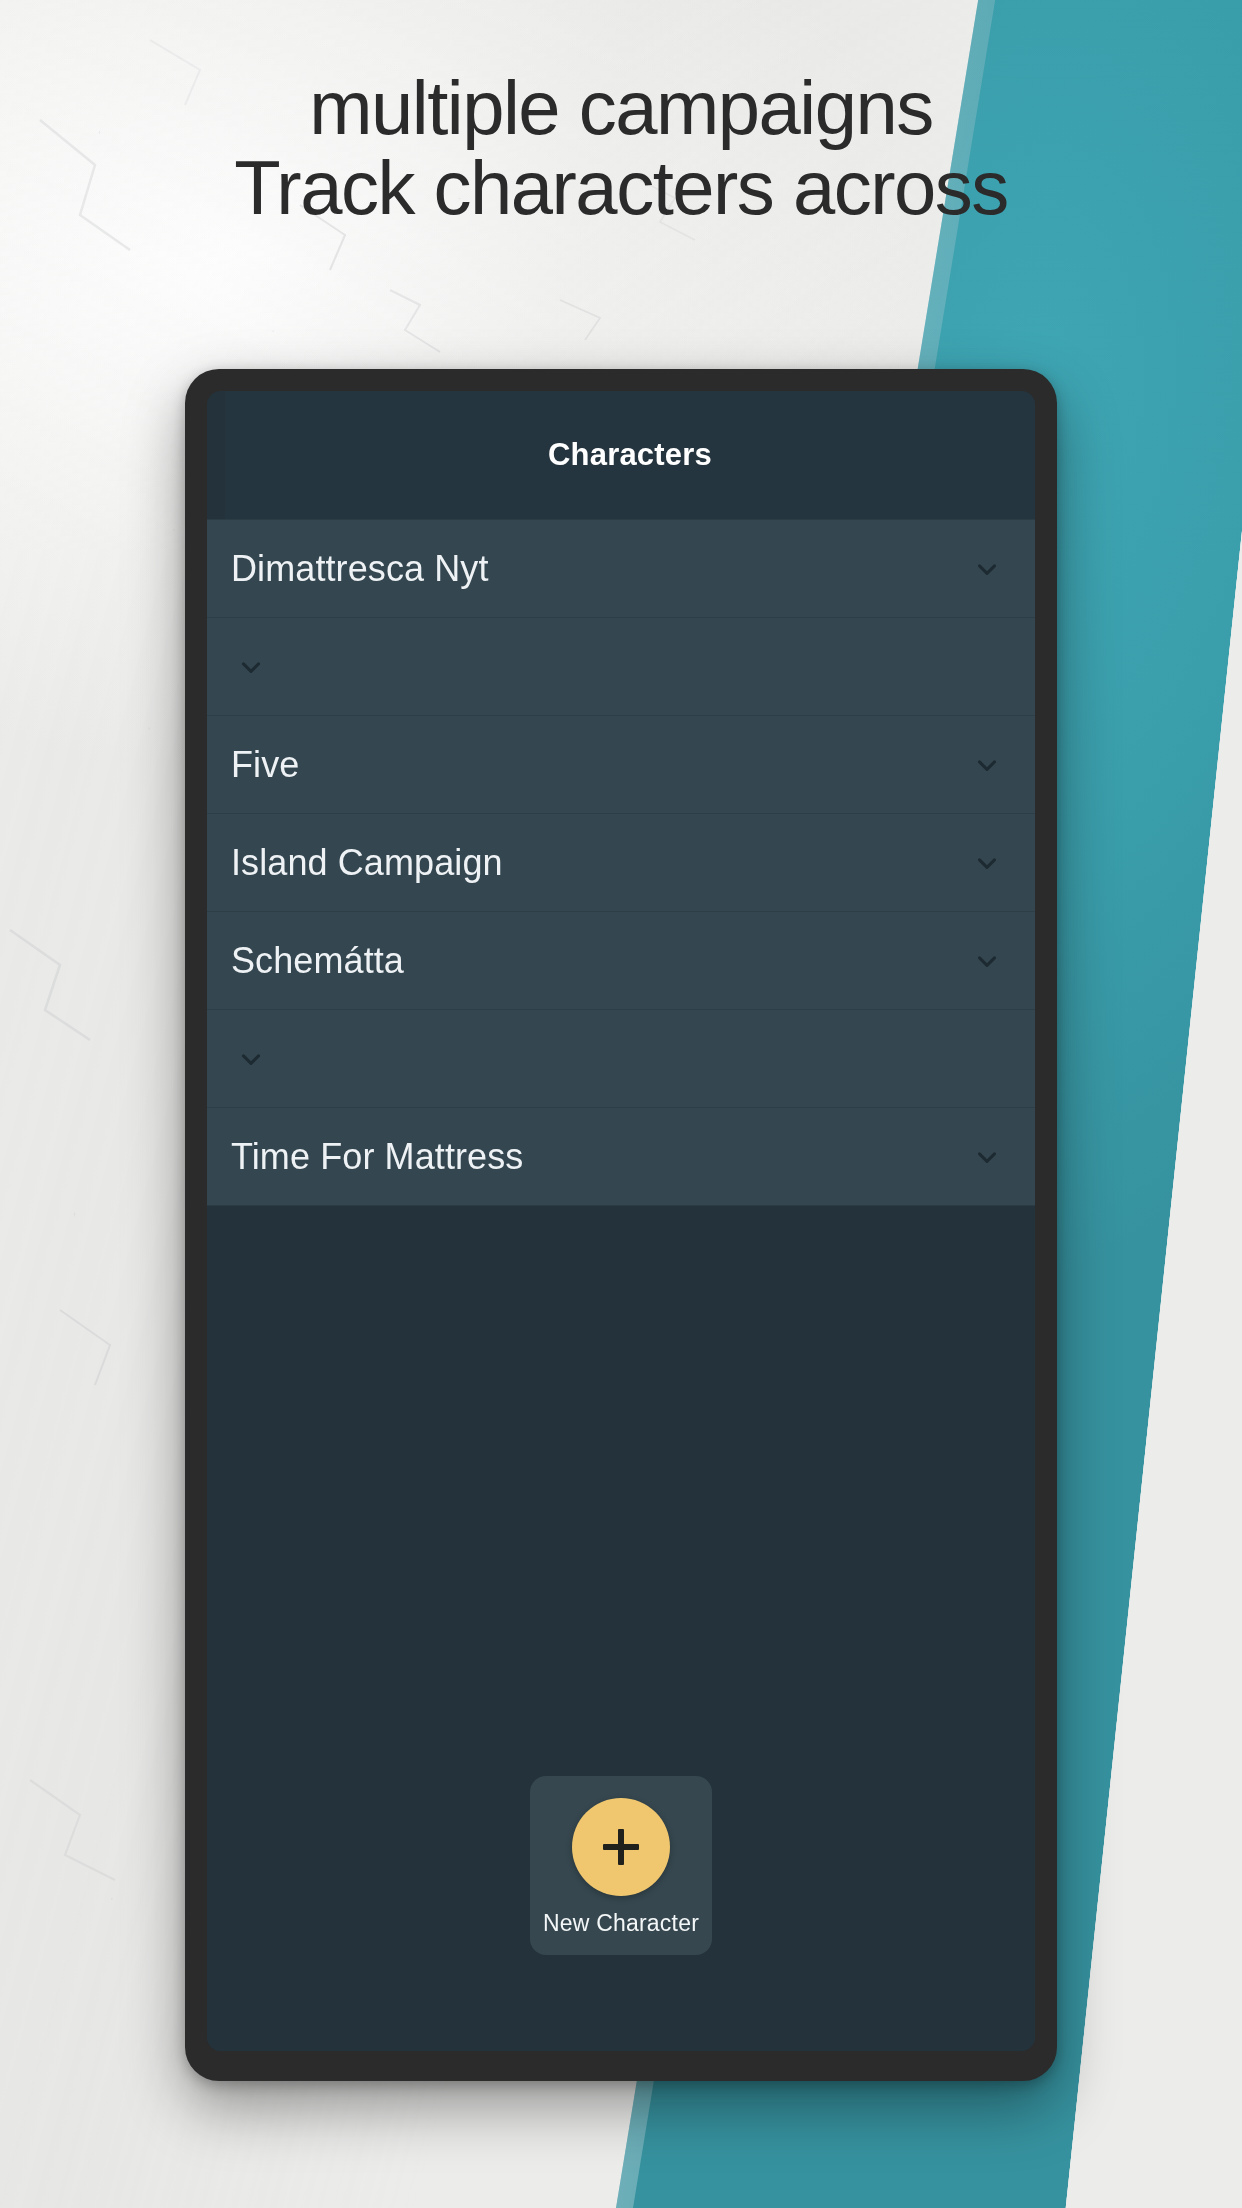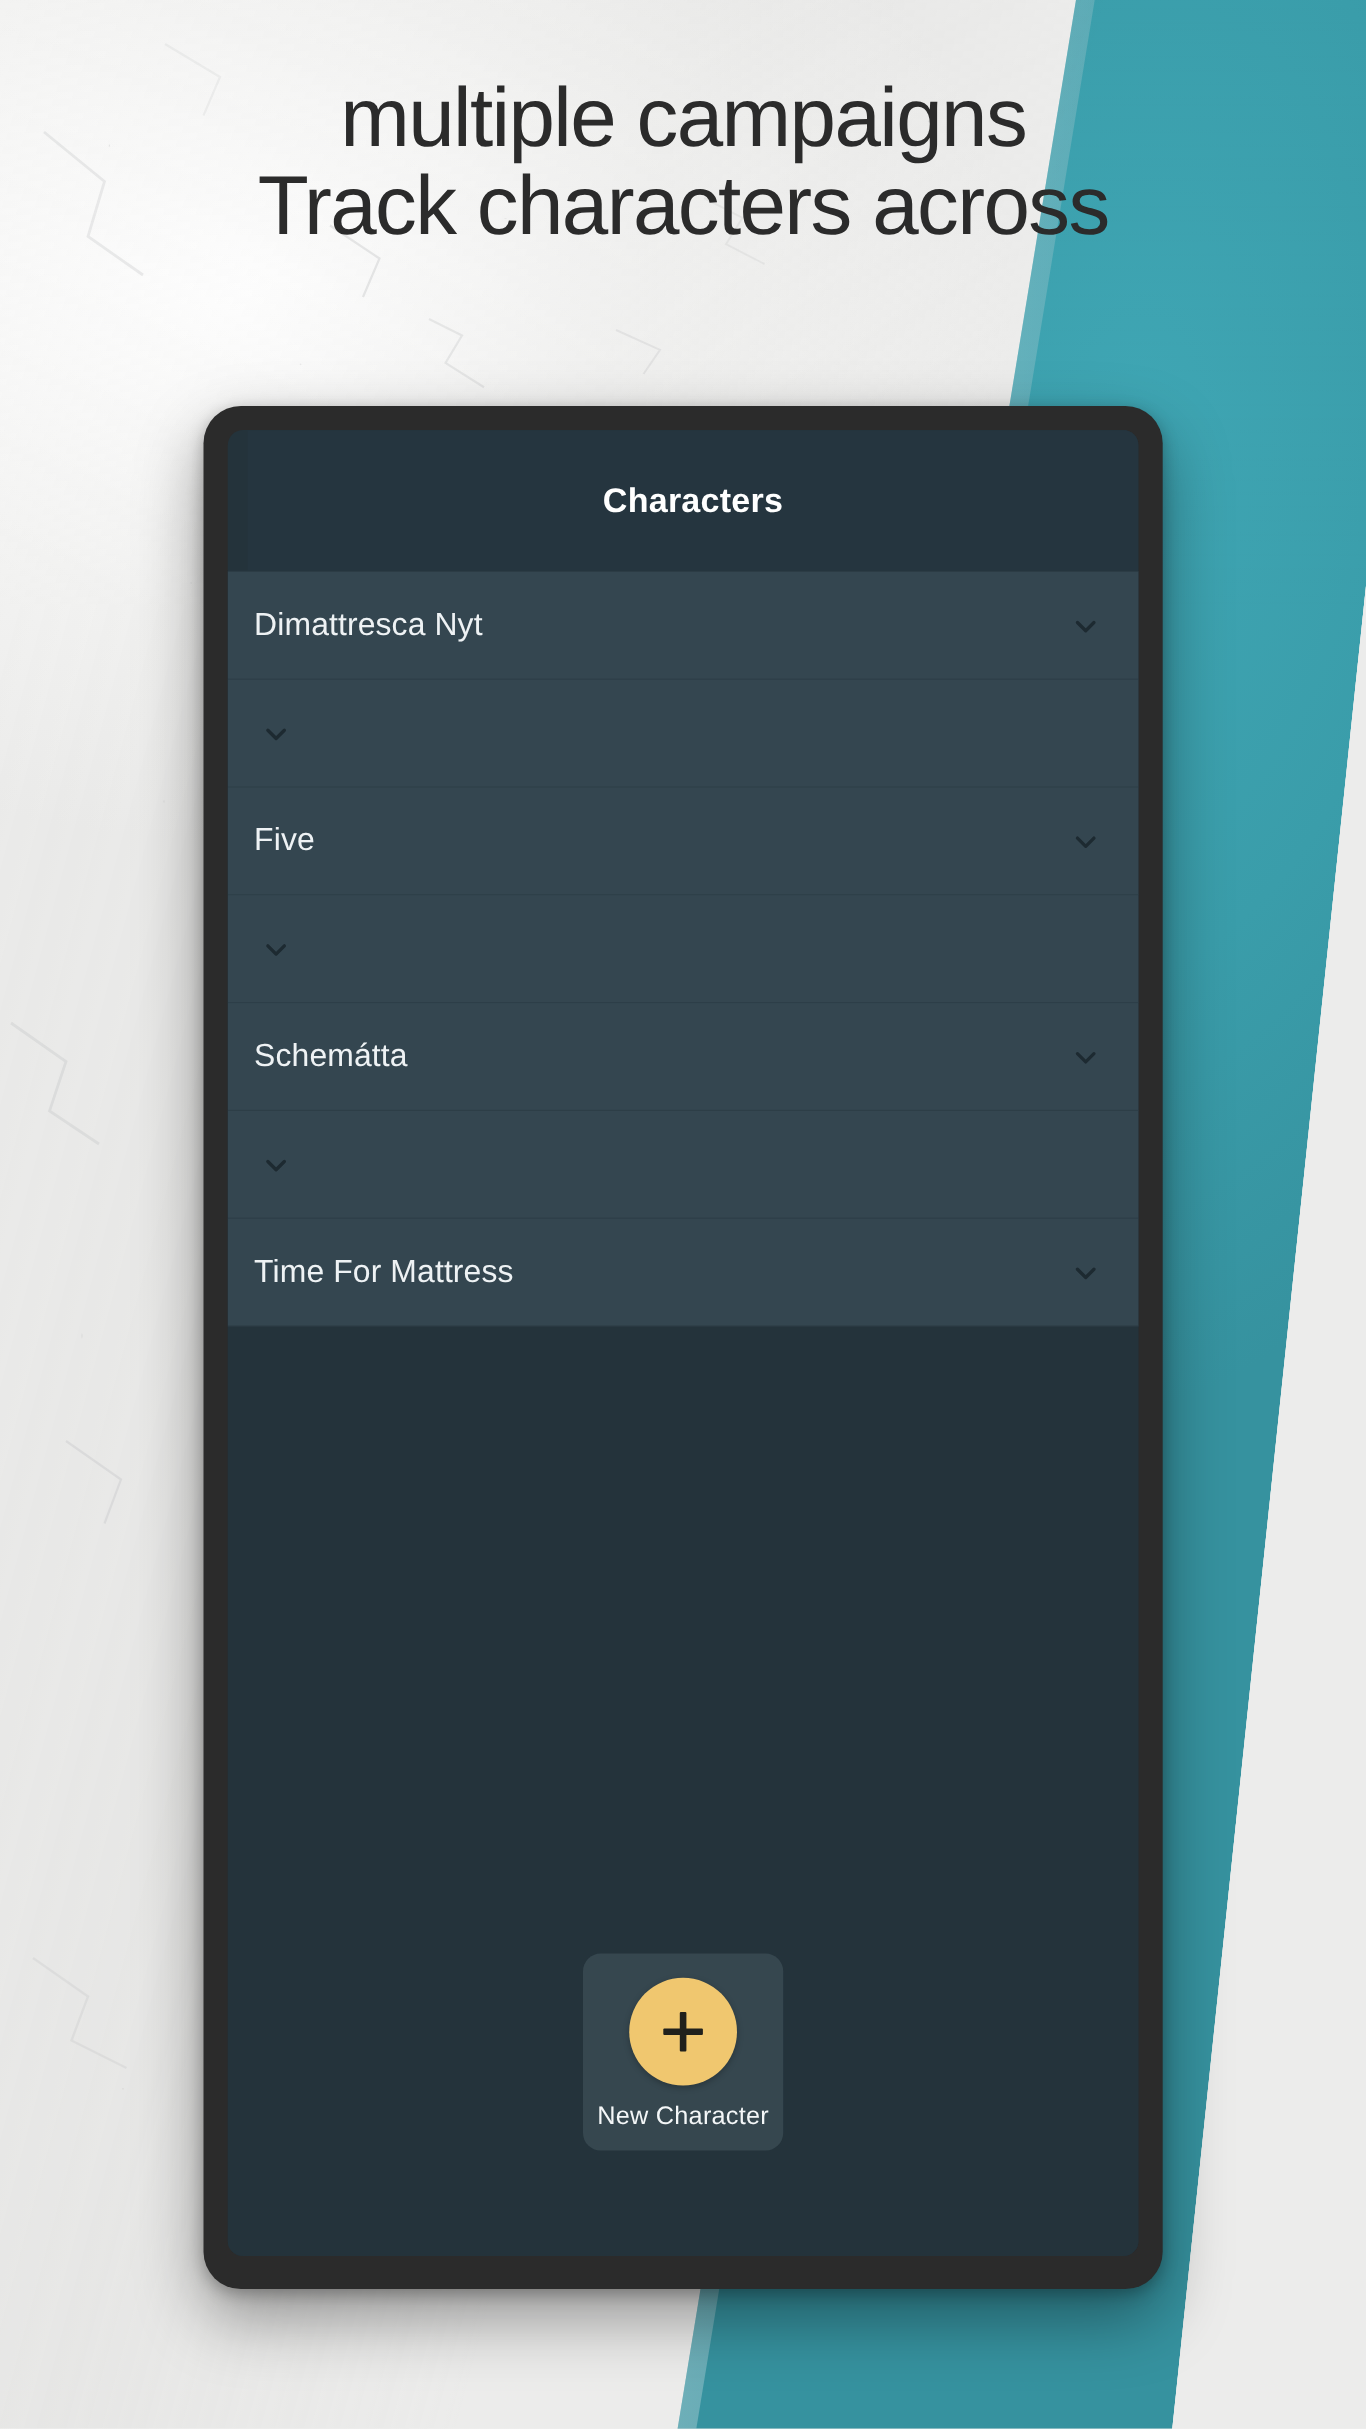--- a/index.html
+++ b/index.html
@@ -160,21 +160,21 @@
     align-items:center;
     padding:0 28px 0 24px;
     border-bottom:1px solid #2d3e47;
     background:#344650;
     cursor:pointer;
   }
   .char-row:last-child{ border-bottom:1px solid #2b3a43; }
   .char-name{
     flex:1 1 auto;
     color:#eef2f4;
-    font-size:29px;
+    font-size:36px;
     font-weight:400;
     letter-spacing:.1px;
   }
   .chev{
     flex:0 0 auto;
     width:40px; height:40px;
     display:flex; align-items:center; justify-content:center;
   }
   .chev svg{ display:block; }
 
@@ -288,20 +288,21 @@
         <div class="char-row">
           <span class="char-name">Five</span>
           <span class="chev">
             <svg width="30" height="30" viewBox="0 0 24 24" fill="none">
                 <path d="M6 9.5 L12 15.5 L18 9.5" stroke="#1d2a31" stroke-width="2.4" stroke-linecap="round" stroke-linejoin="round"></path>
               </svg>
           </span>
         </div>
 
         <div class="char-row">
+          <span class="char-name">Island Campaign</span>
           <span class="chev">
             <svg width="30" height="30" viewBox="0 0 24 24" fill="none">
                 <path d="M6 9.5 L12 15.5 L18 9.5" stroke="#1d2a31" stroke-width="2.4" stroke-linecap="round" stroke-linejoin="round"></path>
               </svg>
           </span>
         </div>
 
         <div class="char-row">
           <span class="char-name">Schemátta</span>
           <span class="chev">

